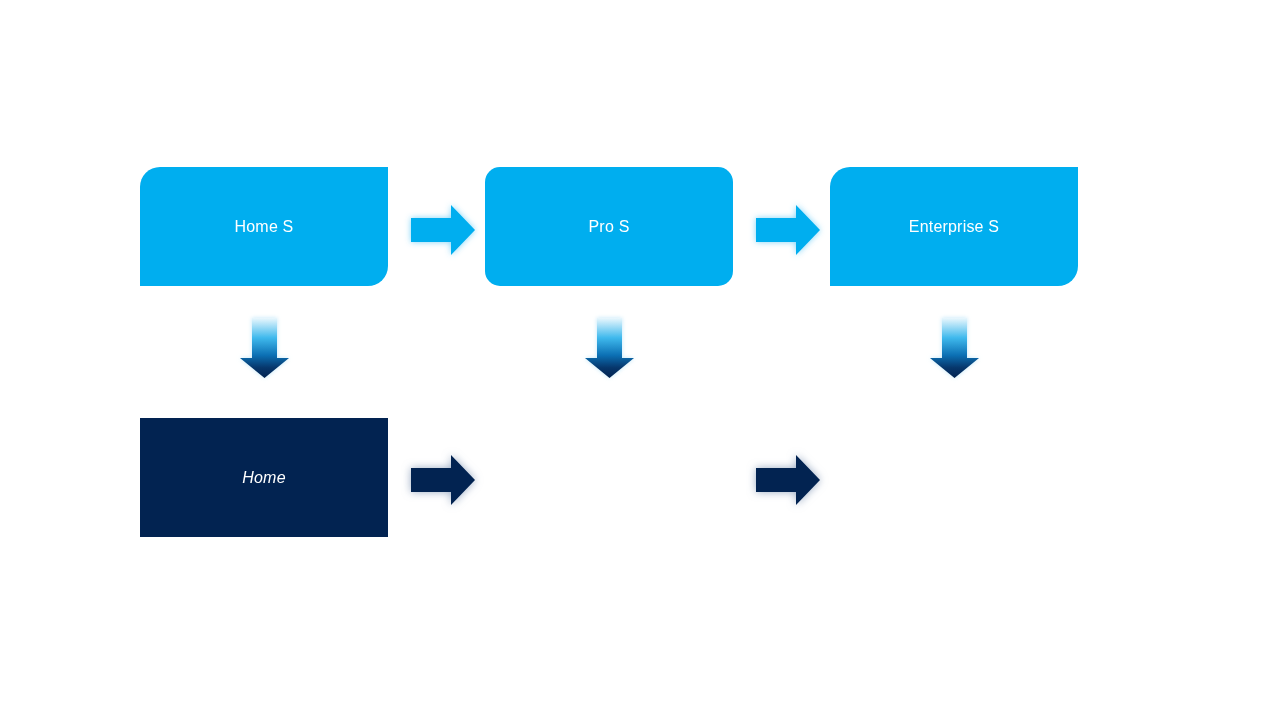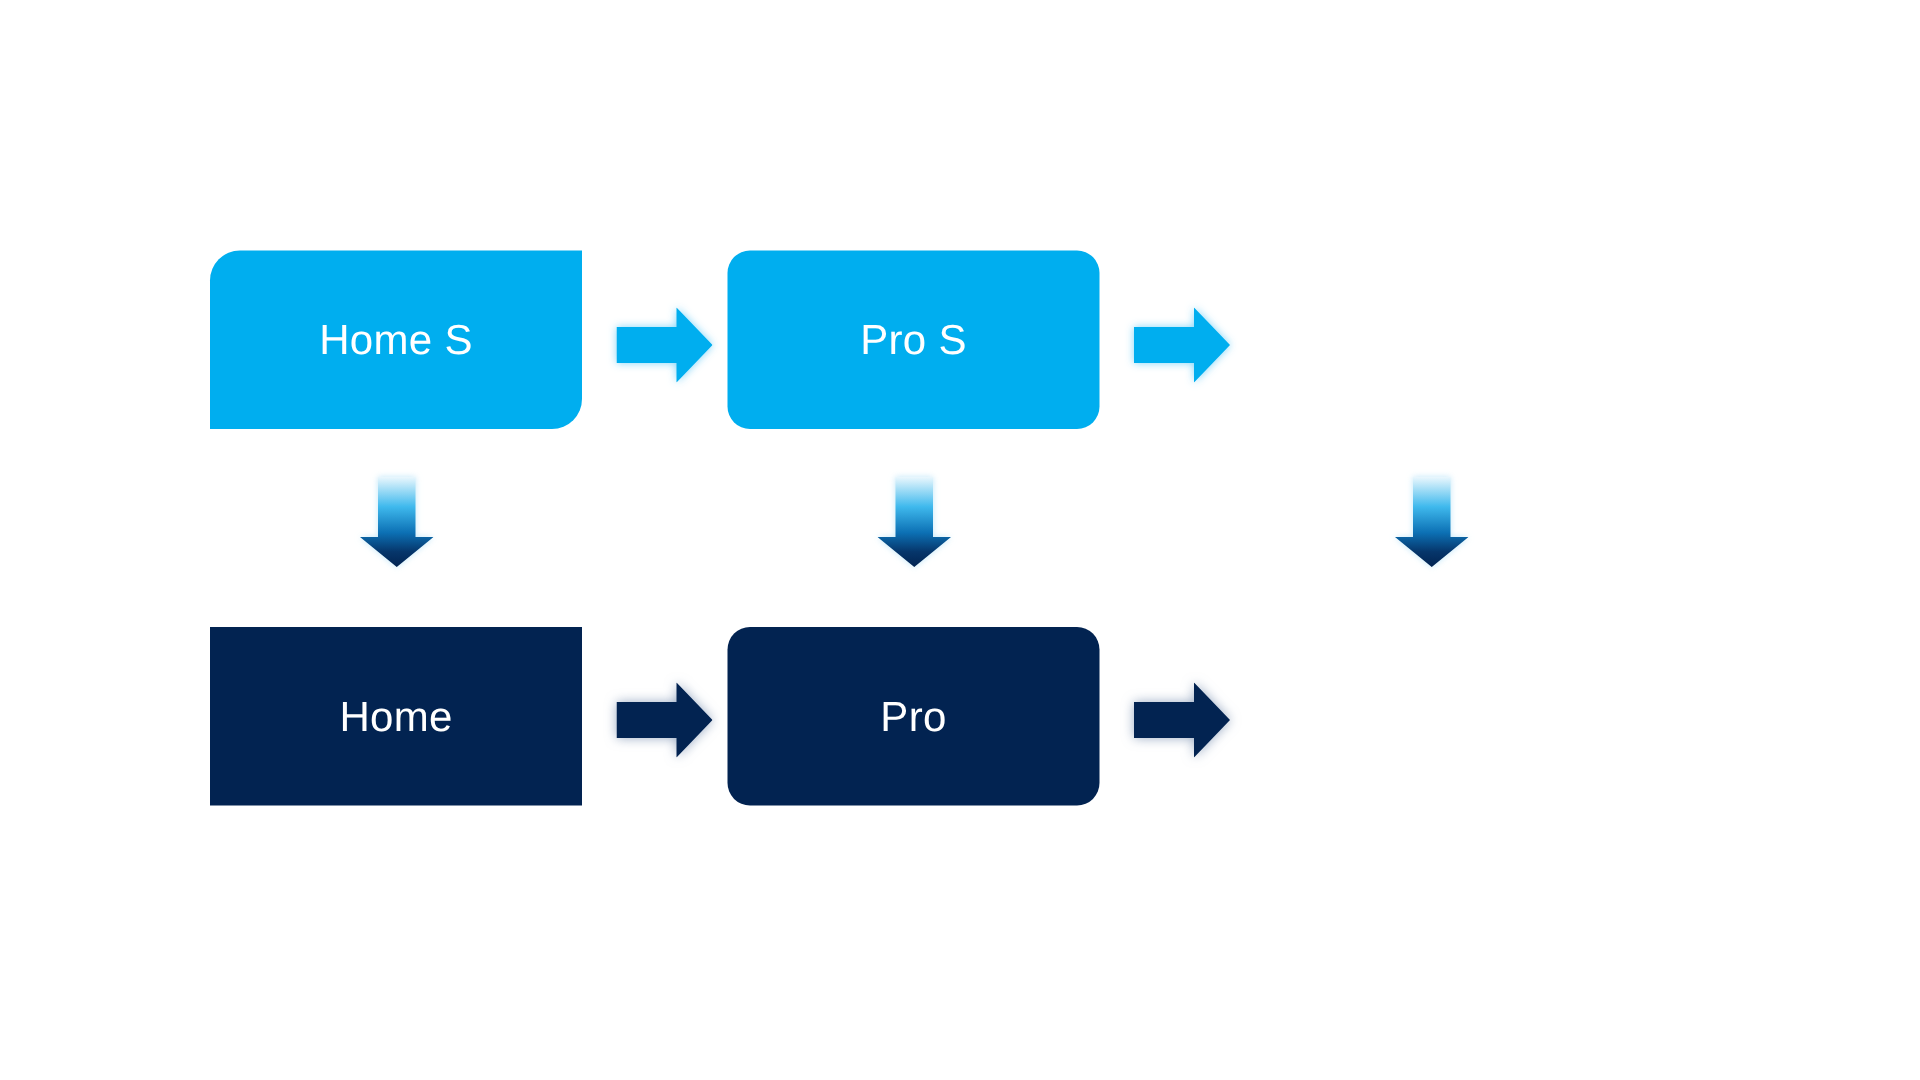--- a/index.html
+++ b/index.html
@@ -15,31 +15,32 @@
     position:relative;
     width:1280px;height:720px;
     background:var(--bg);
   }
 
   .node{
     position:absolute;
     width:248px;height:119px;
     display:flex;align-items:center;justify-content:center;
     color:#ffffff;
-    font-size:28px;
+    font-size:16px;
     letter-spacing:0.2px;
   }
   .node-top{
     top:167px;
     background:var(--light-blue);
     border-radius:20px 0 20px 0; 
   }
   .node-bottom{
     top:418px;
     background:var(--dark-navy);
+    font-style:italic;
   }
   .col-0{left:140px;}
   .col-1{left:485px;border-radius:15px;}
   .col-2{left:830px;}
 
   .h-arrow{
     position:absolute;
     width:64px;height:50px;
     left:411px;
   }
@@ -78,20 +79,23 @@
       </linearGradient>
     </defs>
   </svg>
 
   <div class="node node-top col-0">
     <span>Home S</span>
   </div>
   <div class="node node-top col-1">
     <span>Pro S</span>
   </div>
+  <div class="node node-top col-2">
+    <span>Enterprise S</span>
+  </div>
 
   <svg class="h-arrow h-arrow-top" viewBox="0 0 64 50">
     <polygon points="0,13 40,13 40,0 64,25 40,50 40,37 0,37"></polygon>
   </svg>
   <svg class="h-arrow h-arrow-top col-gap-1" viewBox="0 0 64 50">
     <polygon points="0,13 40,13 40,0 64,25 40,50 40,37 0,37"></polygon>
   </svg>
 
   <svg class="v-arrow vcol-0" viewBox="0 0 49 60">
     <polygon points="12,0 37,0 37,40 49,40 24.5,60 0,40 12,40"></polygon>
@@ -99,23 +103,20 @@
   <svg class="v-arrow vcol-1" viewBox="0 0 49 60">
     <polygon points="12,0 37,0 37,40 49,40 24.5,60 0,40 12,40"></polygon>
   </svg>
   <svg class="v-arrow vcol-2" viewBox="0 0 49 60">
     <polygon points="12,0 37,0 37,40 49,40 24.5,60 0,40 12,40"></polygon>
   </svg>
 
   <div class="node node-bottom col-0">
     <span>Home</span>
   </div>
-  <div class="node node-bottom col-1">
-    <span>Pro</span>
-  </div>
 
   <svg class="h-arrow h-arrow-bottom" viewBox="0 0 64 50">
     <polygon points="0,13 40,13 40,0 64,25 40,50 40,37 0,37"></polygon>
   </svg>
   <svg class="h-arrow h-arrow-bottom col-gap-1" viewBox="0 0 64 50">
     <polygon points="0,13 40,13 40,0 64,25 40,50 40,37 0,37"></polygon>
   </svg>
 
 </div>
 

